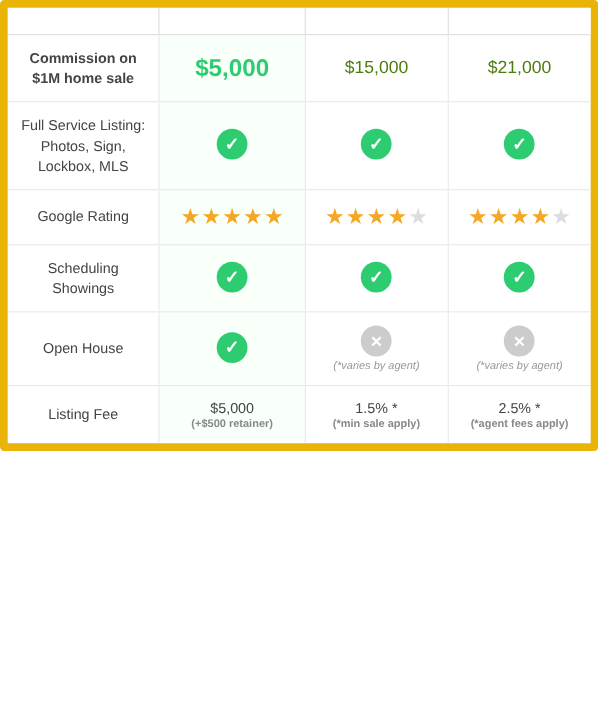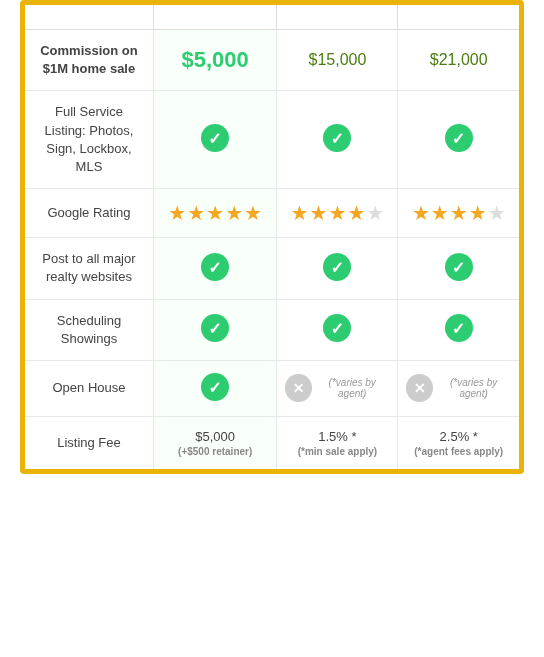--- a/index.html
+++ b/index.html
@@ -5,22 +5,22 @@
     * { box-sizing: border-box; margin: 0; padding: 0; }
     body {
       font-family: Arial, sans-serif;
       font-size: 13px;
       background: #fff;
       display: flex;
       justify-content: center;
       align-items: flex-start;
     }
     .table-wrapper {
-      width: 504px;
-      border: 5px solid #eab308;
+      width: 544px;
+      border: 7px solid #eab308;
       border-radius: 4px;
       overflow: hidden;
     }
     table {
       width: 100%;
       border-collapse: collapse;
     }
     thead th {
       background: #fff;
       padding: 12px 8px;
@@ -114,20 +114,21 @@
       color: white;
       position: absolute;
       top: 50%;
       left: 50%;
       transform: translate(-50%, -50%);
       font-size: 14px;
       font-weight: bold;
     }
     .varies-cell {
       display: flex;
+      flex-direction: column;
       align-items: center;
       gap: 3px;
     }
     .varies-text {
       font-size: 10px;
       color: #999;
       font-style: italic;
     }
     .listing-fee-sub {
       font-size: 10px;
@@ -184,26 +185,20 @@
             </div></td>
           <td><div class="stars">
               <span class="star star-full">★</span>
               <span class="star star-full">★</span>
               <span class="star star-full">★</span>
               <span class="star star-full">★</span>
               <span class="star star-empty">★</span>
             </div></td>
         </tr>
         <tr>
-          <td class="feature-cell">Post to all major realty websites</td>
-          <td class="col-highlight"><span class="check-icon"></span></td>
-          <td><span class="check-icon"></span></td>
-          <td><span class="check-icon"></span></td>
-        </tr>
-        <tr>
           <td class="feature-cell">Scheduling Showings</td>
           <td class="col-highlight"><span class="check-icon"></span></td>
           <td><span class="check-icon"></span></td>
           <td><span class="check-icon"></span></td>
         </tr>
         <tr>
           <td class="feature-cell">Open House</td>
           <td class="col-highlight"><span class="check-icon"></span></td>
           <td>
             <div class="varies-cell">

